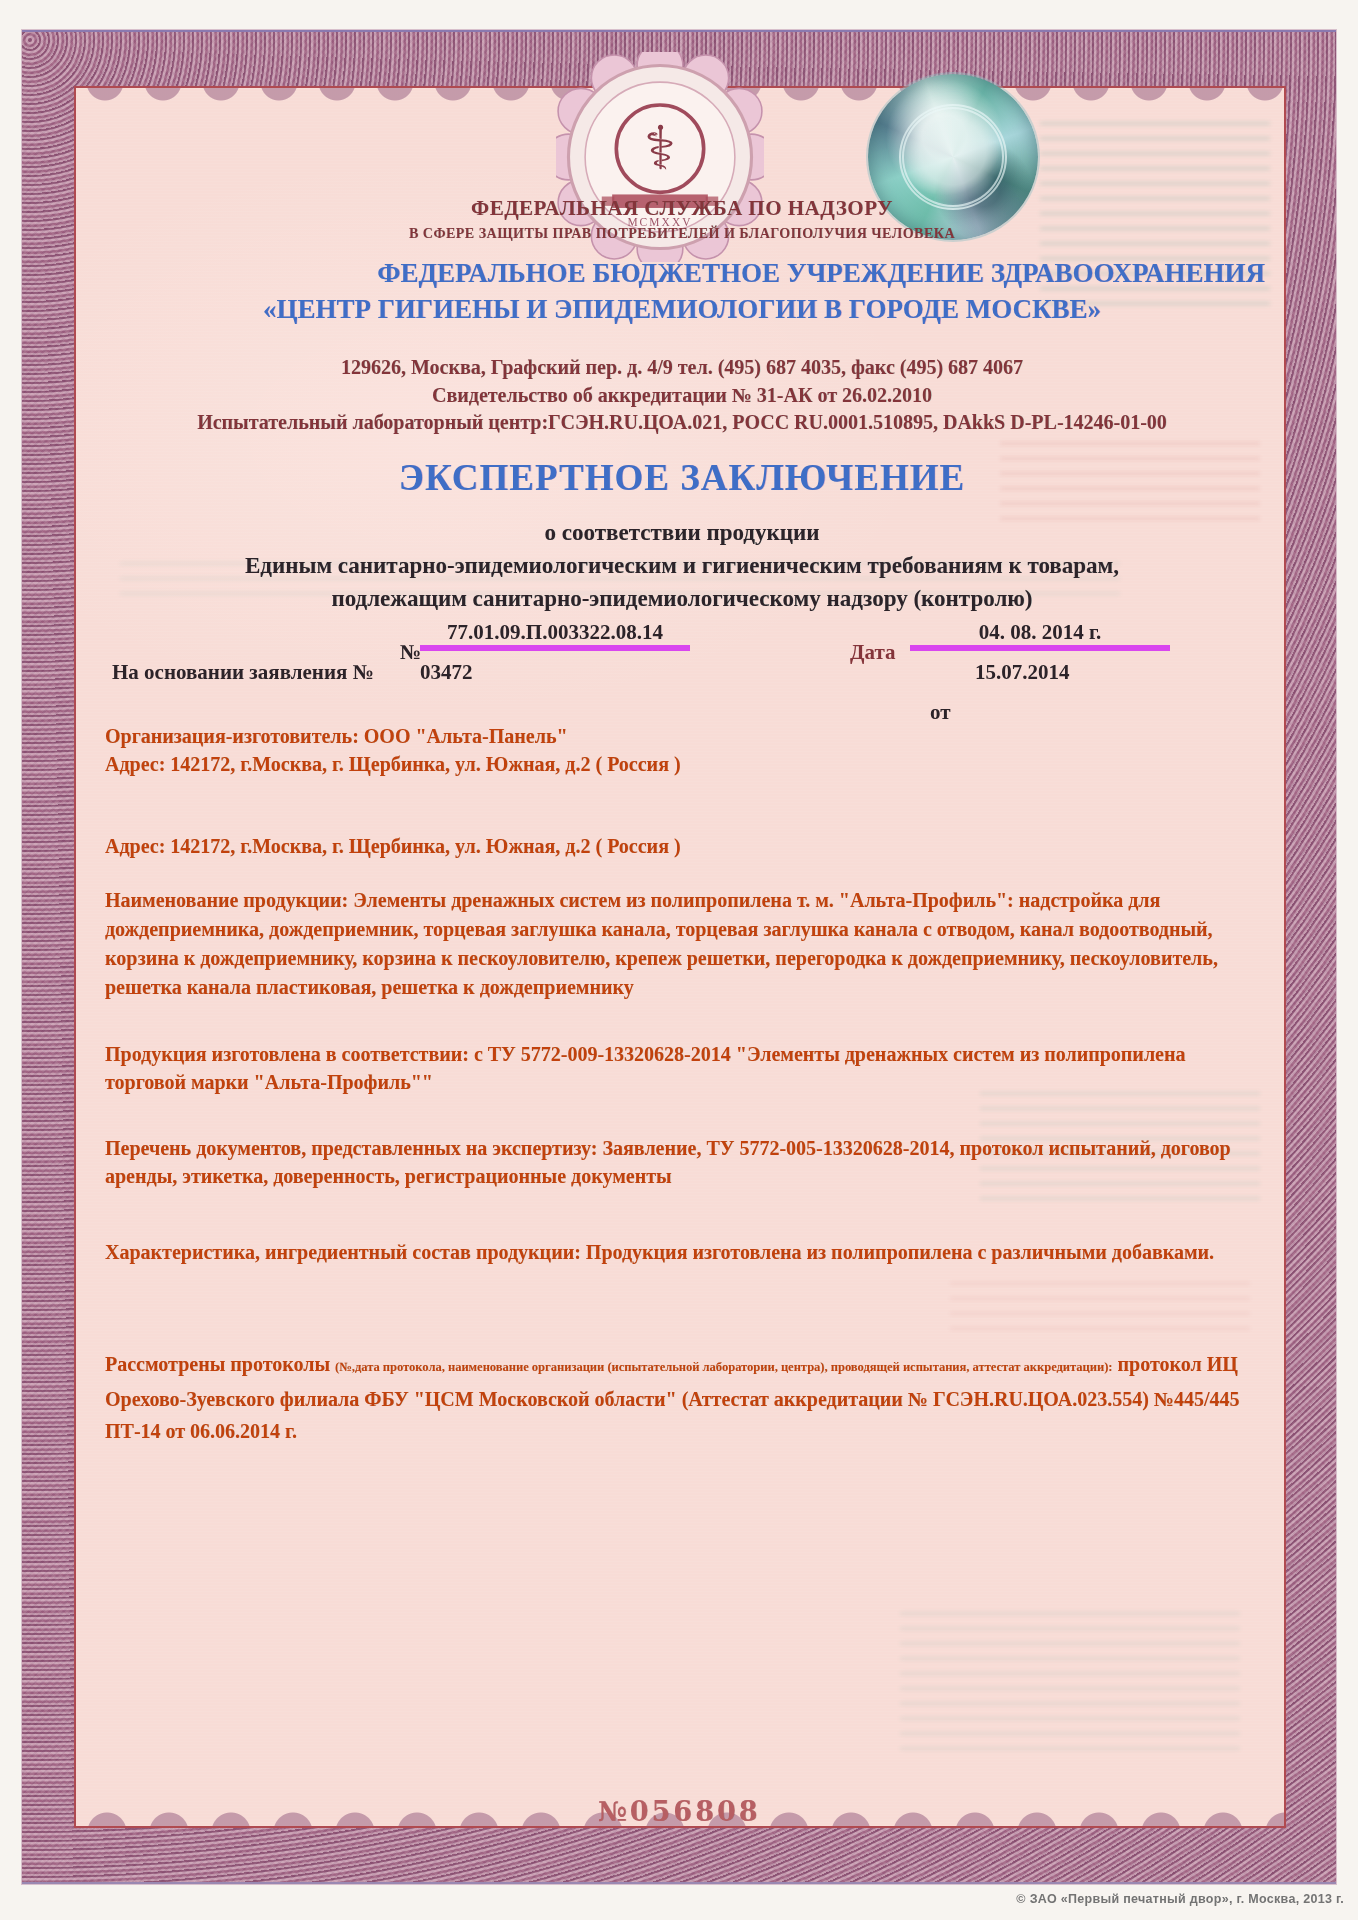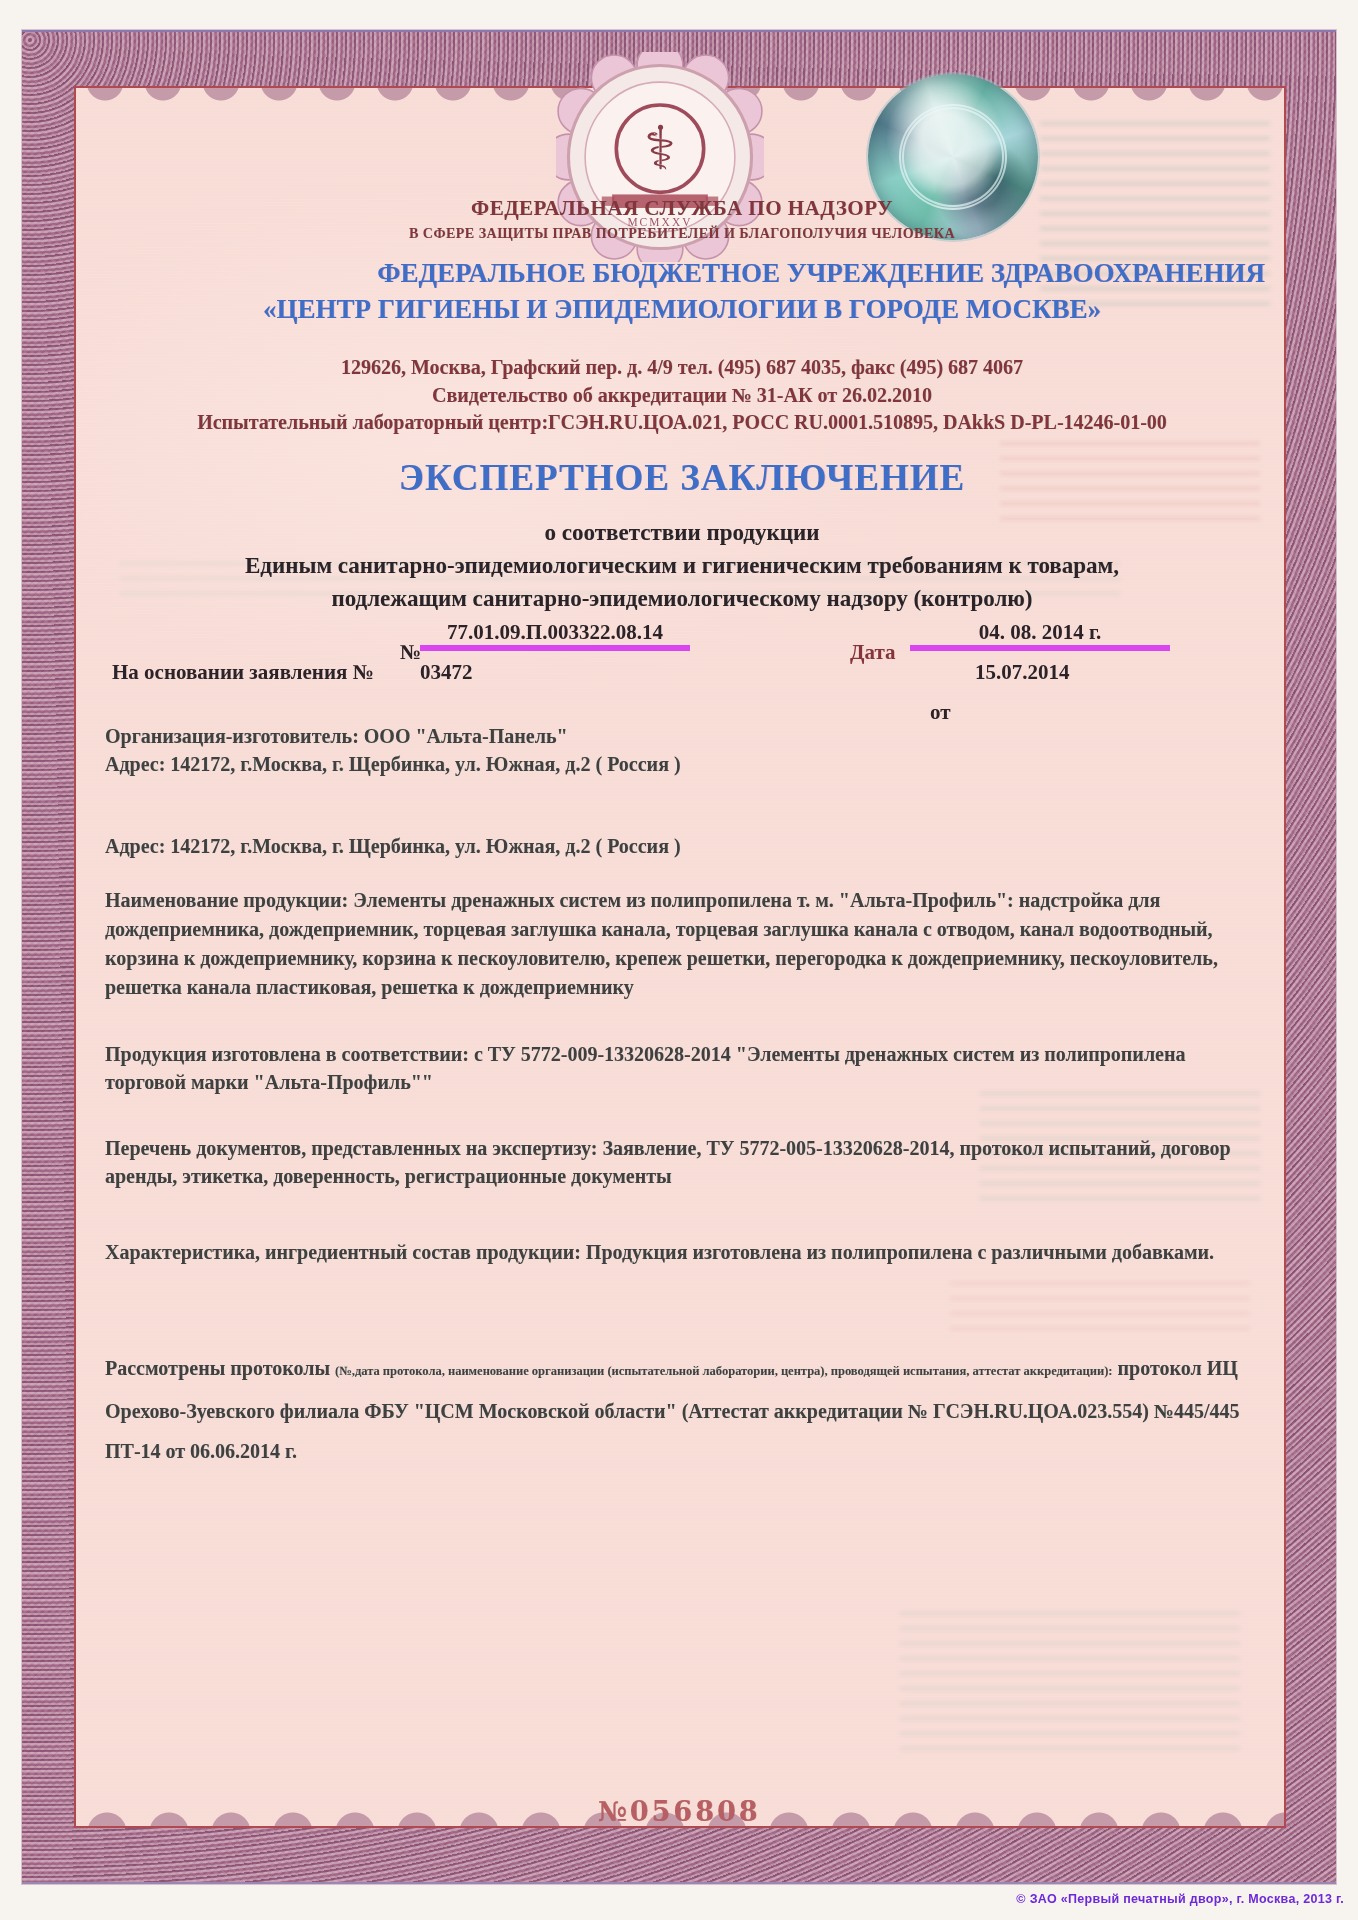--- a/index.html
+++ b/index.html
@@ -58,32 +58,32 @@
   .seal-holo::after{
     content:"";position:absolute;left:18%;top:18%;right:18%;bottom:18%;border-radius:50%;
     border:5px double rgba(235,248,248,.65);
     background:radial-gradient(circle at 50% 45%, rgba(225,240,238,.55) 0 45%, rgba(225,240,238,0) 70%);
   }
   
   .t{position:absolute;left:99px;width:1166px;text-align:center;font-weight:bold;}
   .darkred{color:#84343a;text-shadow:.5px 0 rgba(0,140,120,.28);}
   .blue{color:#3f6ec6;text-shadow:.6px 0 rgba(130,60,160,.30);}
   .black{color:#2c2329;text-shadow:.4px 0 rgba(0,130,120,.22);}
-  .body-block{position:absolute;left:105px;width:1160px;text-align:left;font-weight:bold;color:#404040;font-size:20px;line-height:28px;text-shadow:.4px 0 rgba(0,130,120,.20);}
+  .body-block{position:absolute;left:105px;width:1160px;text-align:left;font-weight:bold;color:#c2410c;font-size:20px;line-height:28px;text-shadow:.4px 0 rgba(0,130,120,.20);}
   .regline{position:absolute;font-weight:bold;color:#2c2329;font-size:21px;}
   .uline{display:inline-block;border-bottom:6px solid #d946ef;text-align:center;}
   .tiny-note{font-size:12.5px;font-weight:bold;letter-spacing:0;}
   .serial{
     position:absolute;left:0;width:1358px;top:1796px;text-align:center;
     color:#b75f63;font-size:27px;font-weight:bold;letter-spacing:3px;
     text-shadow:.5px 0 rgba(90,40,40,.3);font-family:"DejaVu Serif", serif;
   }
   .copyright{
     position:absolute;right:14px;top:1892px;font-family:"Liberation Sans", sans-serif;
-    font-size:12.5px;font-weight:bold;color:#6d28d9;letter-spacing:.3px;
+    font-size:12.5px;font-weight:bold;color:#737373;letter-spacing:.3px;
   }
 </style>
 </head>
 <body>
 
 <div class="band"></div>
 <div class="inner"></div>
 <div class="scallop-top"></div>
 <div class="scallop-bottom"></div>
 
@@ -152,20 +152,20 @@
 </div>
 
 <div class="body-block" style="top:886px;line-height:29px;">Наименование продукции:  Элементы дренажных систем из полипропилена т. м. "Альта-Профиль": надстройка для дождеприемника, дождеприемник, торцевая заглушка канала, торцевая заглушка канала с отводом, канал водоотводный, корзина к дождеприемнику, корзина к пескоуловителю, крепеж решетки, перегородка к дождеприемнику, пескоуловитель, решетка канала пластиковая, решетка к дождеприемнику</div>
 
 <div class="body-block" style="top:1040px;">Продукция изготовлена в соответствии: с ТУ 5772-009-13320628-2014 "Элементы дренажных систем из полипропилена торговой марки "Альта-Профиль""</div>
 
 <div class="body-block" style="top:1134px;">Перечень документов, представленных на экспертизу: Заявление, ТУ 5772-005-13320628-2014, протокол испытаний, договор аренды, этикетка, доверенность, регистрационные документы</div>
 
 <div class="body-block" style="top:1238px;">Характеристика, ингредиентный состав продукции:  Продукция изготовлена из полипропилена с различными добавками.</div>
 
-<div class="body-block" style="top:1348px;line-height:40px;">
+<div class="body-block" style="top:1348px;line-height:32px;">
   <span>Рассмотрены протоколы </span><span class="tiny-note">(№,дата протокола, наименование организации (испытательной лаборатории, центра), проводящей испытания, аттестат аккредитации):</span>
   <span>протокол ИЦ Орехово-Зуевского филиала ФБУ "ЦСМ Московской области" (Аттестат аккредитации № ГСЭН.RU.ЦОА.023.554) №445/445 ПТ-14 от 06.06.2014 г.</span>
 </div>
 
 <div class="serial">№056808</div>
 
 <div class="copyright">© ЗАО «Первый печатный двор»,  г. Москва,  2013 г.</div>
 
 </body></html>

